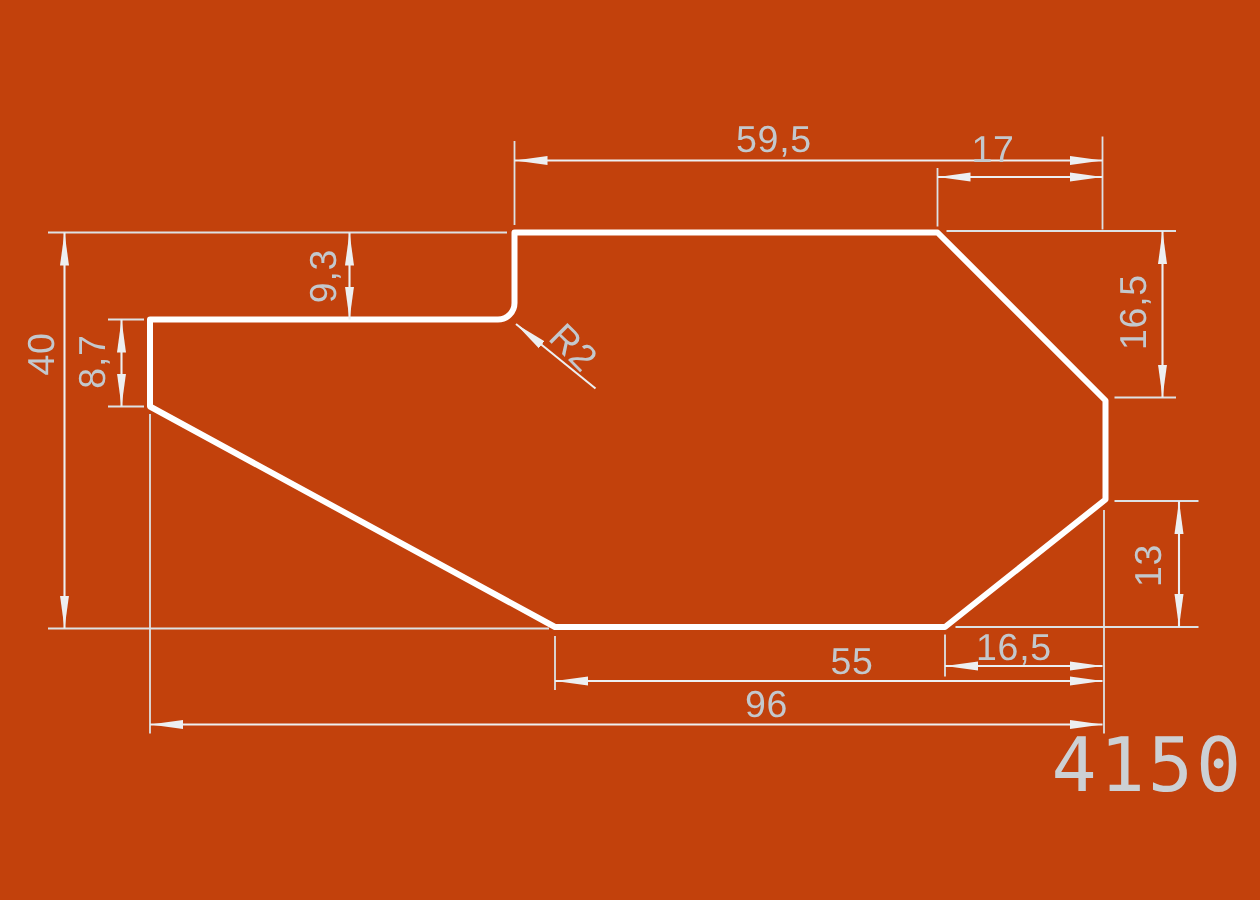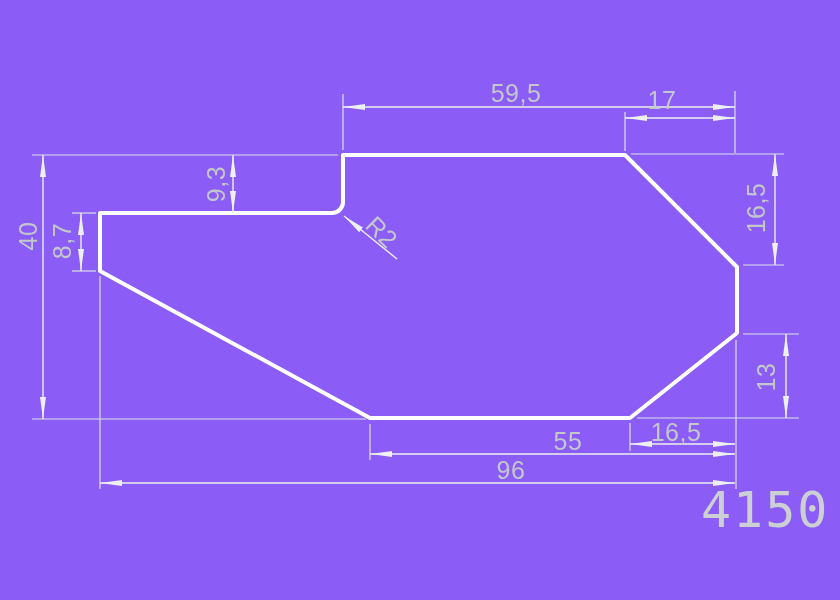--- a/index.html
+++ b/index.html
@@ -5,21 +5,21 @@
   html, body { margin: 0; padding: 0; }
   body {
     width: 840px; height: 600px;
     background: #23272e;
     overflow: hidden;
     font-family: "Liberation Sans", sans-serif;
   }
   .canvas {
     position: relative;
     width: 840px; height: 600px;
-    background: #8b5cf6;
+    background: #c2410c;
   }
   svg { display: block; }
   .outline {
     fill: none;
     stroke: #ffffff;
     stroke-width: 4;
     stroke-linejoin: round;
     stroke-linecap: round;
   }
   .dim {

